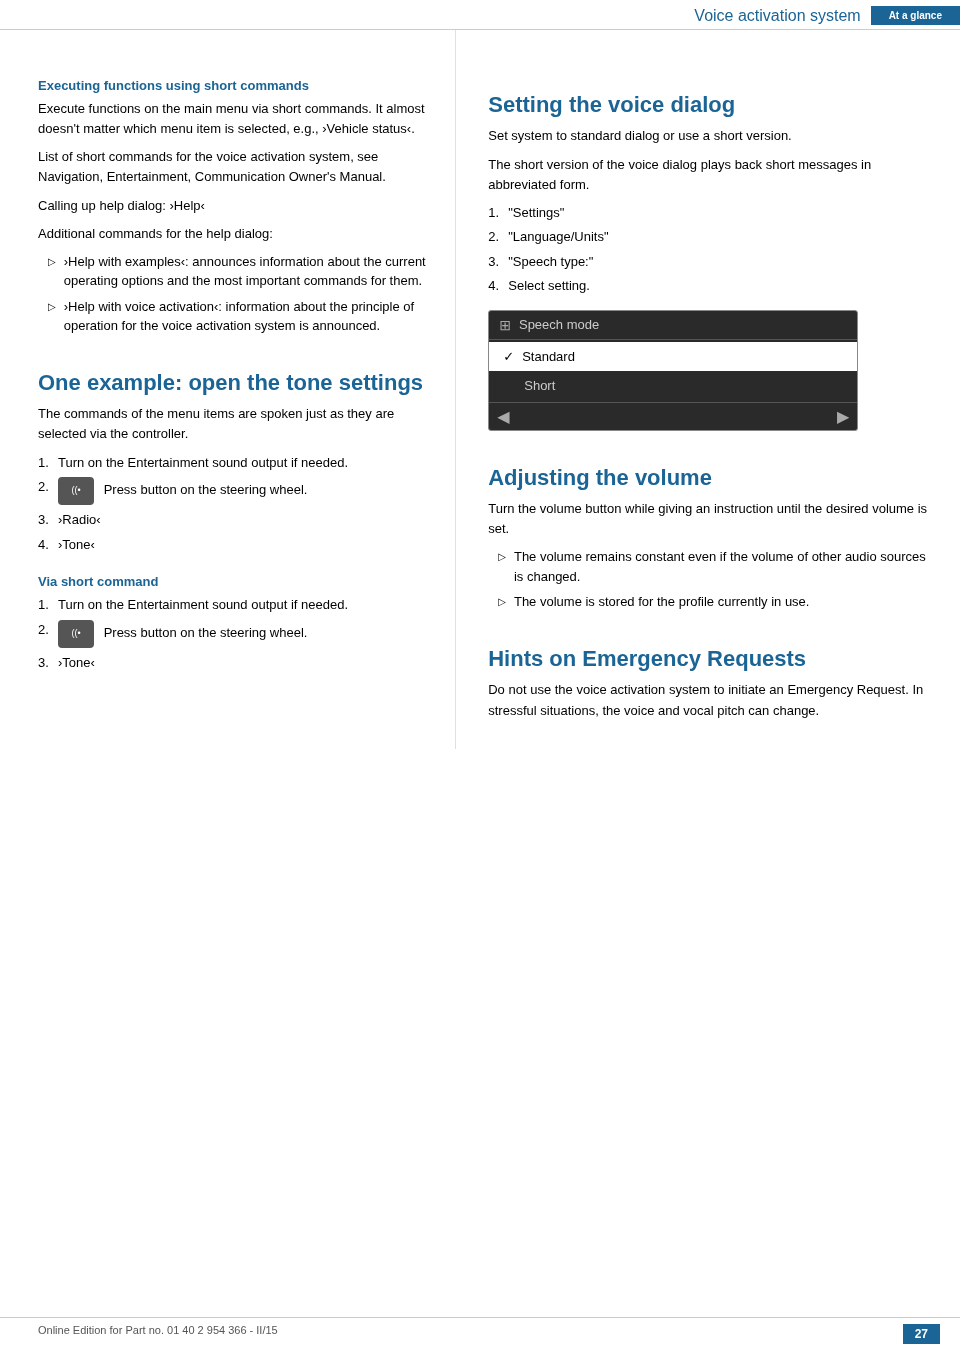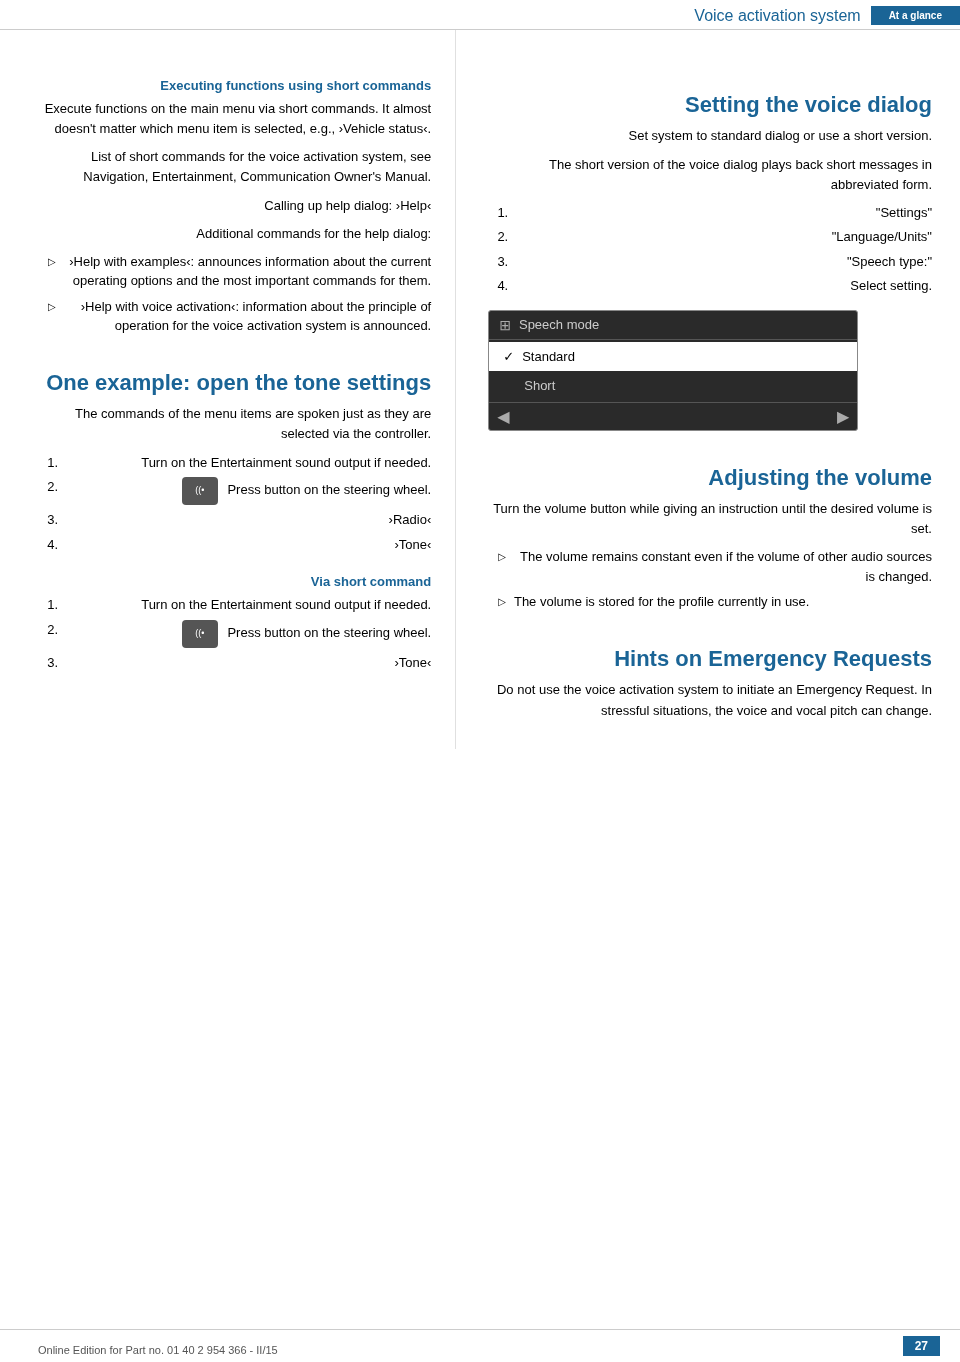--- a/index.html
+++ b/index.html
@@ -33,21 +33,20 @@
       padding: 4px 18px;
       font-size: 10px;
       font-weight: bold;
     }
 
     
     .main-content {
       display: flex;
       gap: 8px;
       padding: 0;
-      text-align: right;
     }
     .left-col {
       width: 460px;
       padding: 28px 24px 20px 38px;
       border-right: 1px solid #e0e0e0;
     }
     .right-col {
       width: 500px;
       padding: 28px 28px 20px 24px;
     }
@@ -192,27 +191,27 @@
       border-top: 1px solid #555;
     }
     .nav-arrow {
       color: #aaa;
       font-size: 16px;
     }
 
     
     .footer {
       position: absolute;
-      bottom: 0;
+      bottom: 12px;
       left: 0;
       right: 0;
       border-top: 1px solid #ccc;
       display: flex;
       justify-content: space-between;
-      align-items: flex-end;
+      align-items: flex-start;
       padding: 6px 20px 6px 38px;
       font-size: 11px;
       color: #555;
     }
     .footer-page {
       background: #1a6496;
       color: #fff;
       padding: 3px 12px;
       font-size: 12px;
       font-weight: bold;

